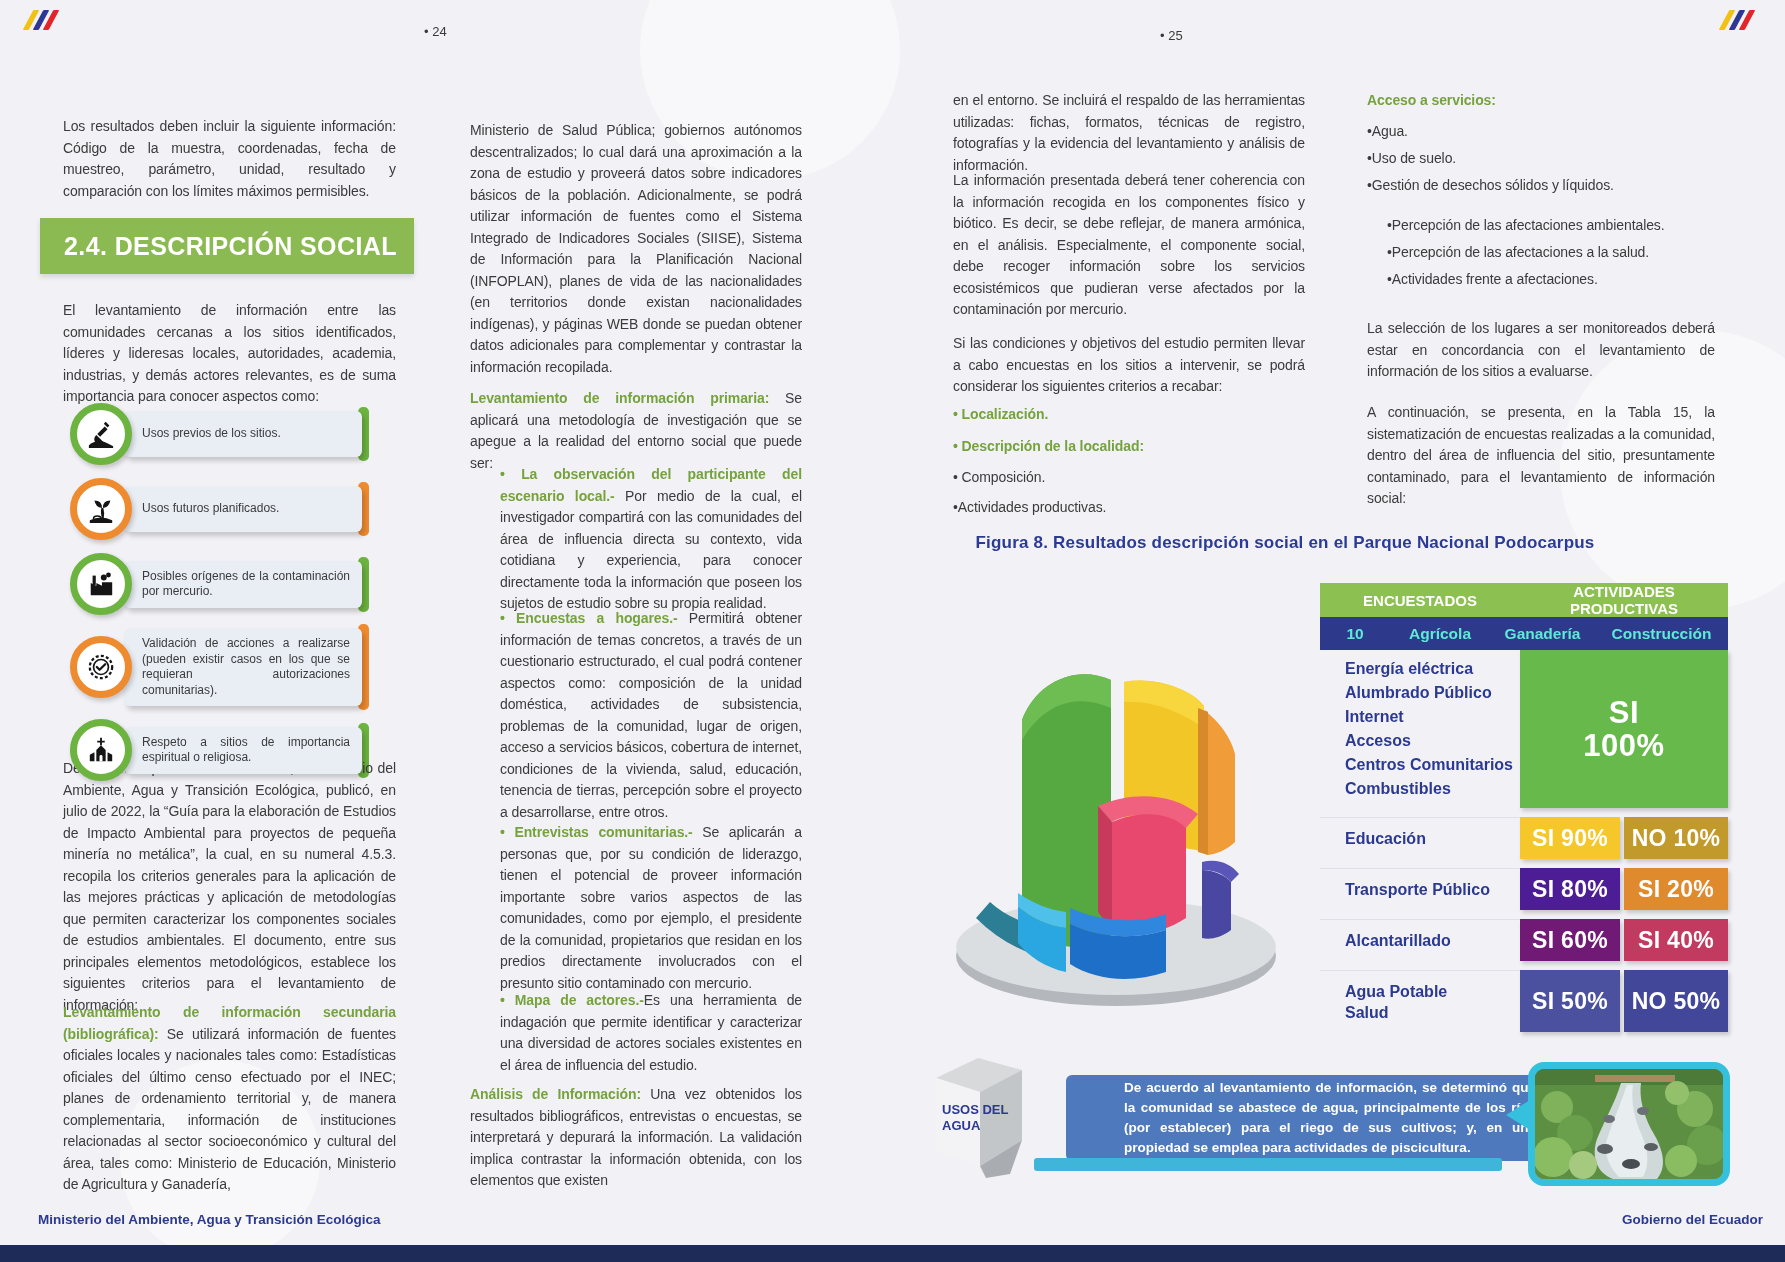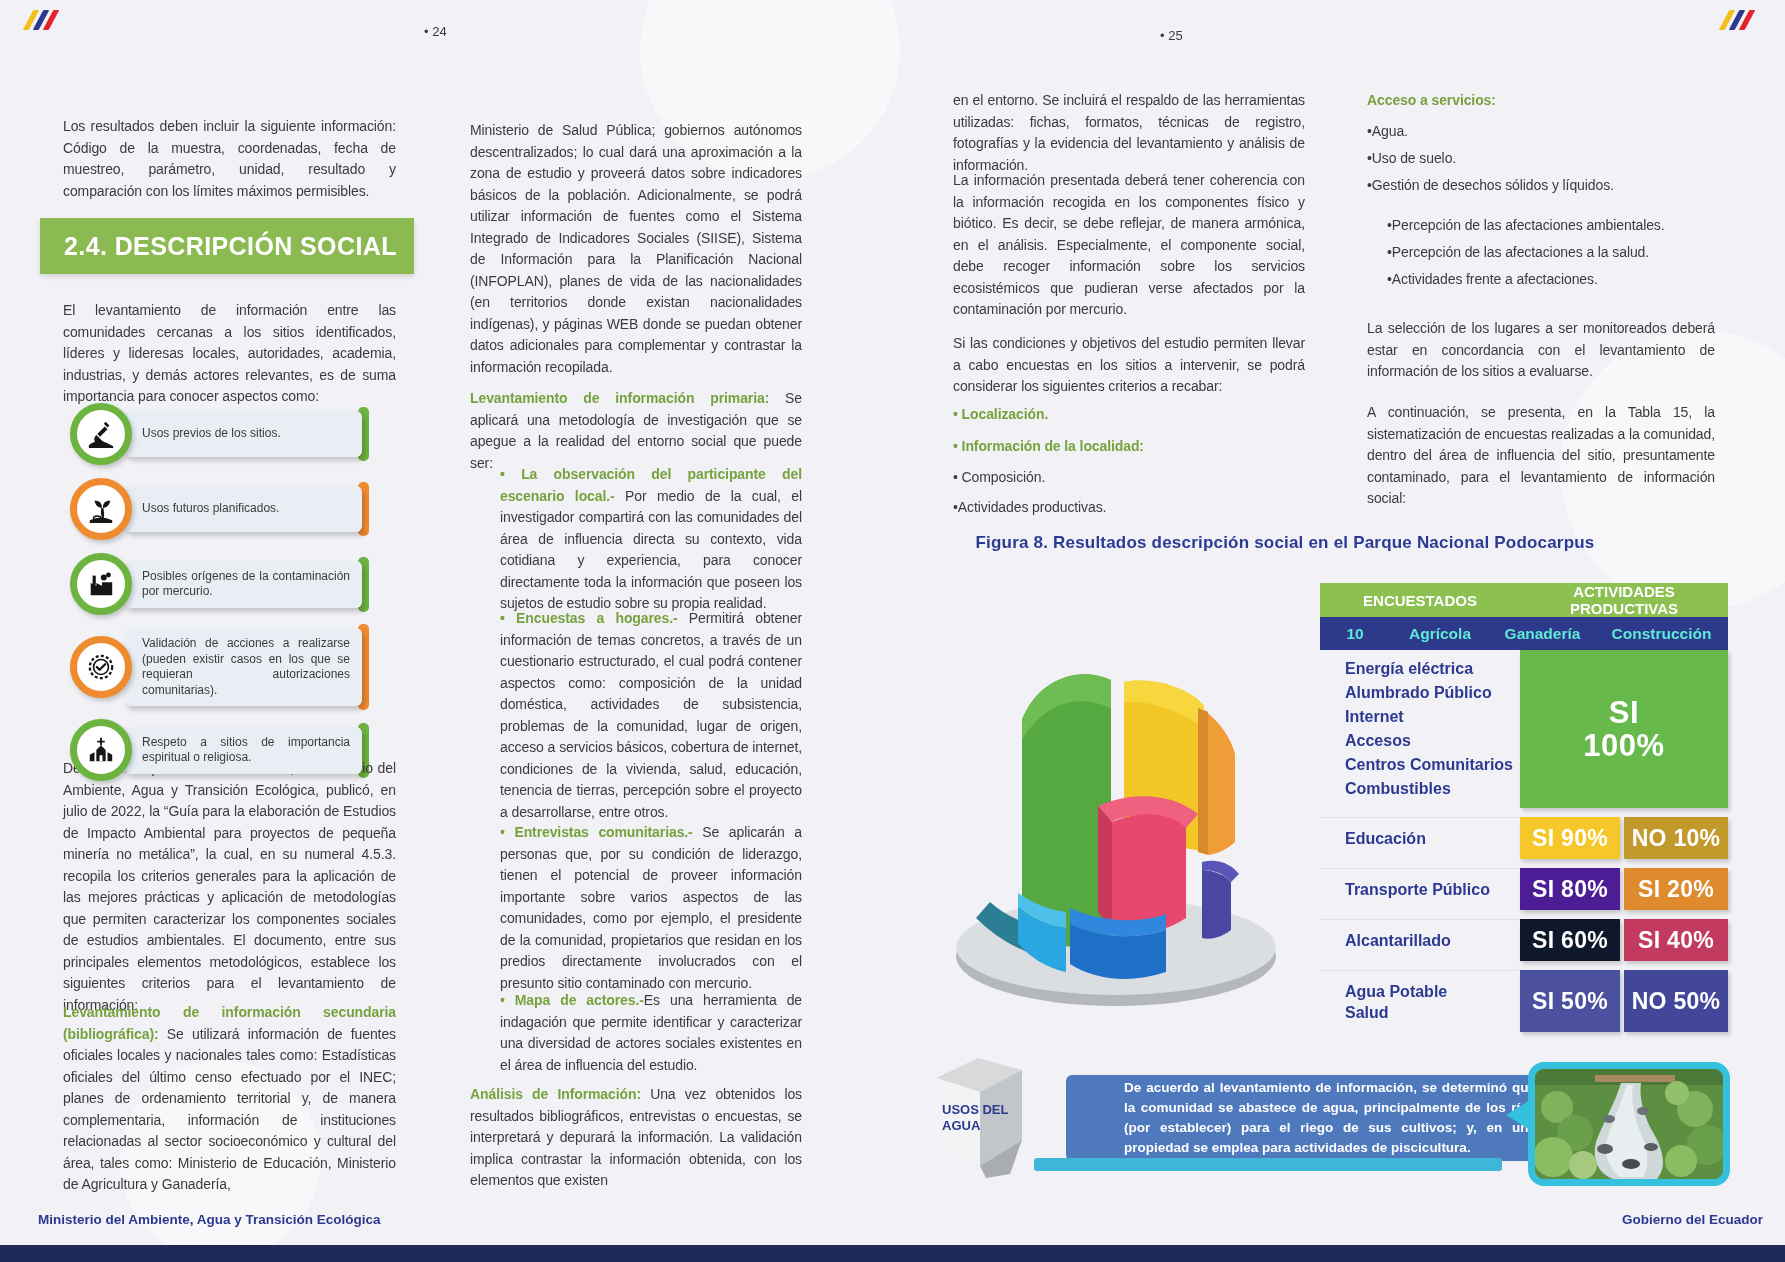--- a/index.html
+++ b/index.html
@@ -47,21 +47,21 @@
   .svc-cell span{font-size:31px;line-height:33px;letter-spacing:0.5px;}
   .trow{display:flex;align-items:stretch;margin-top:9px;}
   .trow .lbl{width:200px;display:flex;flex-direction:column;justify-content:center;
              padding-left:25px;box-sizing:border-box;color:#2b3990;font-weight:bold;font-size:16px;line-height:21px;
              border-top:1px solid #dfe0e8;}
   .pct{width:100px;display:flex;align-items:center;justify-content:center;color:#fff;
        font-weight:800;font-size:23px;letter-spacing:0.3px;box-shadow:2px 3px 4px rgba(0,0,0,0.18);}
   .pct.no{margin-left:4px;flex:1;}
   .r-edu .si{background:#f6c72a;} .r-edu .no{background:#c2992b;}
   .r-tra .si{background:#4c1d95;} .r-tra .no{background:#e08a2e;}
-  .r-alc .si{background:#0f172a;} .r-alc .no{background:#c23a60;}
+  .r-alc .si{background:#701a75;} .r-alc .no{background:#c23a60;}
   .r-agu .si{background:#4c519f;} .r-agu .no{background:#42479a;}
   .h42{height:42px;} .h62{height:62px;}
   
   .co-blue{background:#4f79bd;border-radius:6px;color:#fff;font-weight:bold;font-size:13.5px;
            line-height:20px;display:flex;align-items:center;padding:8px 14px 8px 58px;box-sizing:border-box;text-align:justify;}
   .co-cyan{background:#3fb6d9;border-radius:3px;}
   .cube-label{color:#2b3990;font-weight:bold;font-size:13px;line-height:16px;}
   .photo{border:7px solid #35c0dd;border-radius:16px;overflow:hidden;background:#6a9e4f;}
   .photo-tail{width:0;height:0;border-top:15px solid transparent;border-bottom:15px solid transparent;
               border-right:24px solid #35c0dd;}
@@ -212,21 +212,21 @@
 </p>
 <p class="body-txt abs" style="left:470px;top:1084px;width:332px;">
   <span class="glead">Análisis de Información:</span><span> Una vez obtenidos los resultados bibliográficos, entrevistas o encuestas, se interpretará y depurará la información. La validación implica contrastar la información obtenida, con los elementos que existen</span>
 </p>
 
 <p class="body-txt abs" style="left:953px;top:90px;width:352px;">en el entorno. Se incluirá el respaldo de las herramientas utilizadas: fichas, formatos, técnicas de registro, fotografías y la evidencia del levantamiento y análisis de información.</p>
 <p class="body-txt abs" style="left:953px;top:170px;width:352px;">La información presentada deberá tener coherencia con la información recogida en los componentes físico y biótico. Es decir, se debe reflejar, de manera armónica, en el análisis. Especialmente, el componente social, debe recoger información sobre los servicios ecosistémicos que pudieran verse afectados por la contaminación por mercurio.</p>
 <p class="body-txt abs" style="left:953px;top:333px;width:352px;">Si las condiciones y objetivos del estudio permiten llevar a cabo encuestas en los sitios a intervenir, se podrá considerar los siguientes criterios a recabar:</p>
 <div class="abs" style="left:953px;top:398px;width:352px;">
   <p class="body-txt glead" style="line-height:32px;">• Localización.</p>
-  <p class="body-txt glead" style="line-height:32px;">• Información de la localidad:</p>
+  <p class="body-txt glead" style="line-height:32px;">• Descripción de la localidad:</p>
   <p class="body-txt" style="line-height:30px;">• Composición.</p>
   <p class="body-txt" style="line-height:30px;">•Actividades productivas.</p>
 </div>
 
 <p class="body-txt glead abs" style="left:1367px;top:90px;width:348px;">Acceso a servicios:</p>
 <div class="abs" style="left:1367px;top:118px;width:348px;">
   <p class="body-txt" style="line-height:27px;">•Agua.</p>
   <p class="body-txt" style="line-height:27px;">•Uso de suelo.</p>
   <p class="body-txt" style="line-height:27px;">•Gestión de desechos sólidos y líquidos.</p>
 </div>

